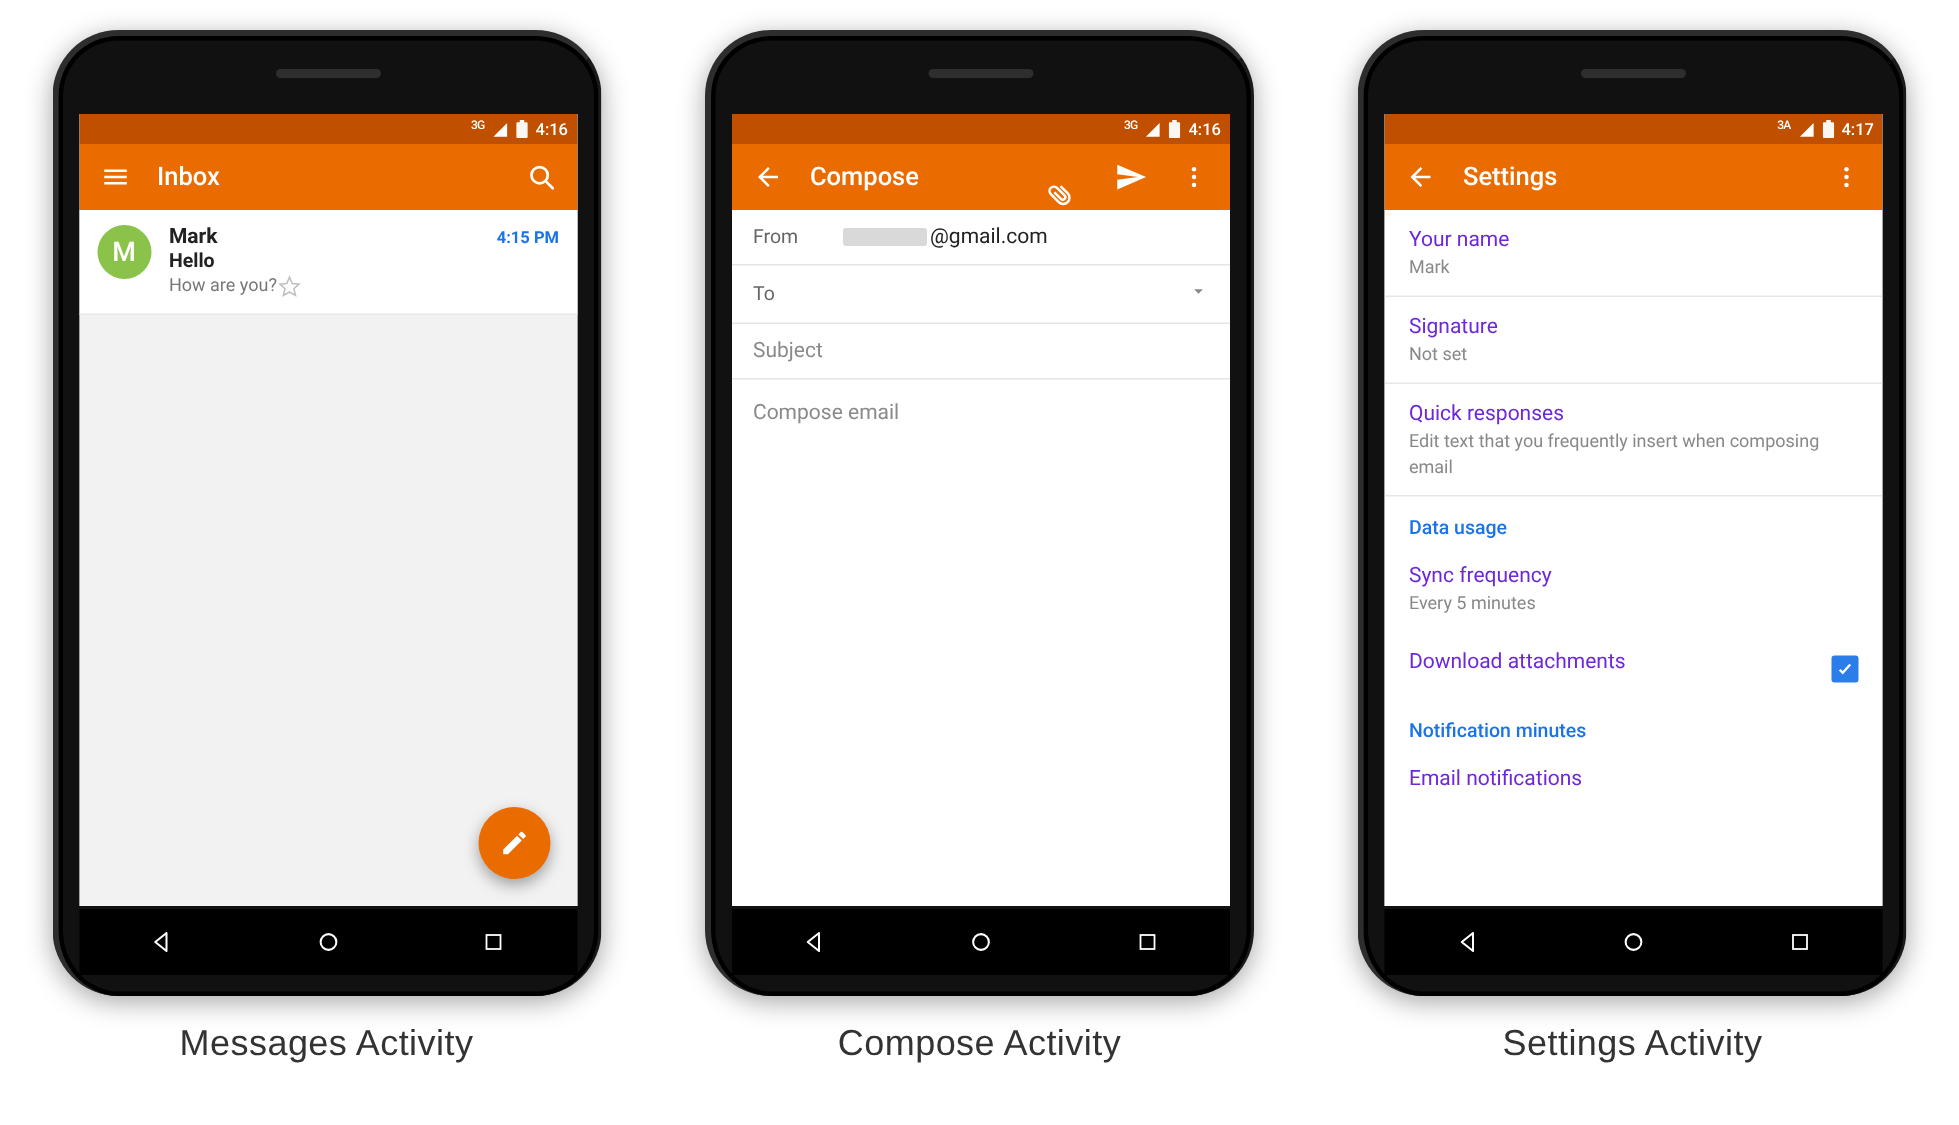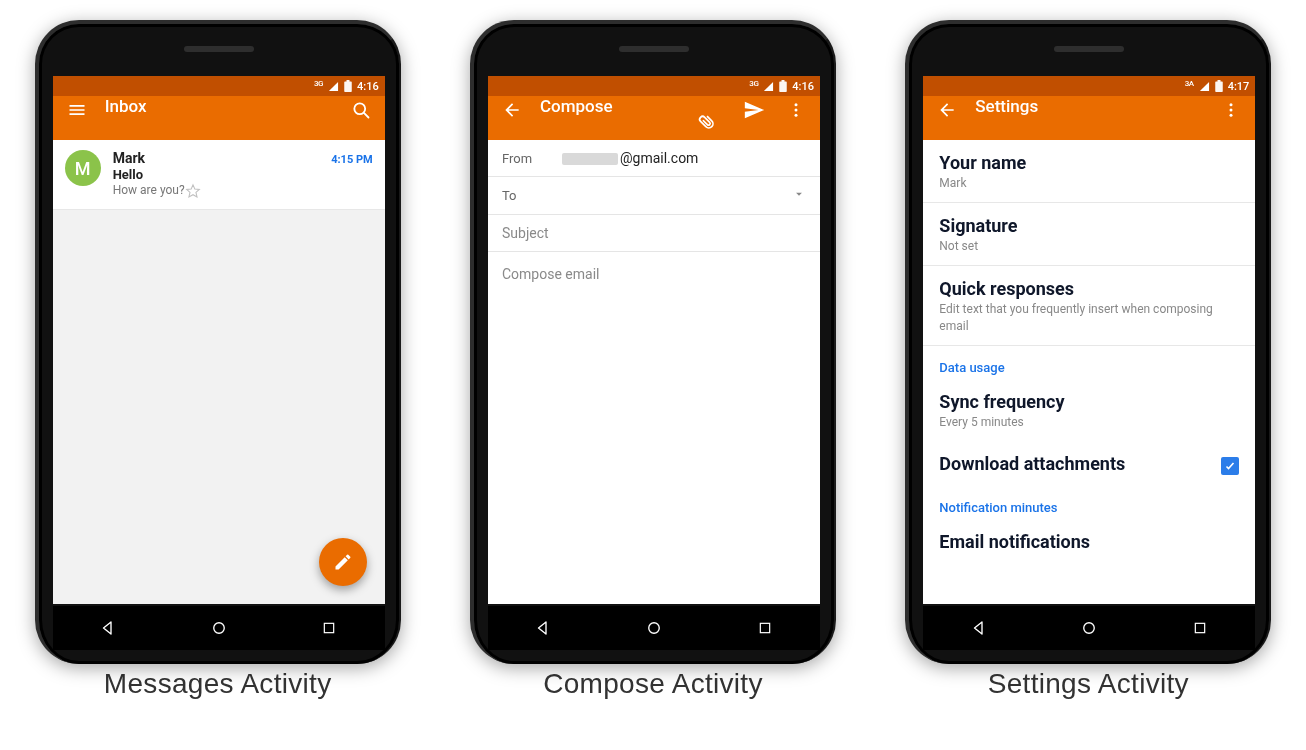--- a/index.html
+++ b/index.html
@@ -15,24 +15,24 @@
     align-items: flex-start;
     width: 100%;
   }
   .device-col {
     display: flex;
     flex-direction: column;
     align-items: center;
     width: 400px;
   }
   .device-label {
-    margin-top: 4px;
+    margin-top: 18px;
     font-family: "Segoe UI Light", "Segoe UI", Helvetica, Arial, sans-serif;
     font-weight: 300;
-    font-size: 28px;
+    font-size: 24px;
     color: #333;
     letter-spacing: .3px;
   }
   
   .phone {
     width: 360px;
     height: 640px;
     background: #111;
     border-radius: 44px;
     border-top: 4px solid #2d2d2d;
@@ -79,21 +79,21 @@
   }
   .sb-ico { display:inline-flex; align-items:center; }
   .sb-ico svg { display:block; }
   .sb-super { font-size:8px; position:relative; top:-3px; letter-spacing:-.5px; }
   
   .appbar {
     height: 44px;
     background: #ea6c00;
     color: #fff;
     display: flex;
-    align-items: flex-start;
+    align-items: center;
     padding: 0 10px;
   }
   .appbar .ab-icon { width:28px; height:28px; display:flex; align-items:center; justify-content:center; }
   .appbar .ab-title { font-size: 17px; font-weight:500; margin-left: 14px; flex:1; }
   .appbar .ab-actions { display:flex; align-items:center; gap:14px; }
   
   .inbox-body { flex:1; background:#f2f2f2; position:relative; }
   .msg-item {
     background:#fff;
     border-bottom:1px solid #e7e7e7;
@@ -138,21 +138,21 @@
   .crow .chev { color:#888; }
   .redact { display:inline-block; width:56px; height:12px; background:#d9d9d9; border-radius:2px; vertical-align:middle; margin-right:2px; }
   .compose-area { padding:14px; color:#8a8a8a; font-size:14px; flex:1; }
   
   .settings-body { flex:1; background:#fff; overflow:hidden; font-size:14px; }
   .s-item {
     padding:12px 16px 11px;
     border-bottom:1px solid #e7e7e7;
   }
   .s-item.no-border { border-bottom:none; }
-  .s-title { font-size:18px; color:#0f172a; font-weight:700; }
+  .s-title { font-size:14px; color:#6d28d9; font-weight:400; }
   .s-sub { font-size:12px; color:#888; margin-top:2px; line-height:1.35; }
   .s-section { font-size:13px; color:#1a73e8; font-weight:500; padding:14px 16px 4px; }
   .s-row { display:flex; justify-content:space-between; align-items:flex-start; gap:10px; }
   .s-check {
     width:18px; height:18px; border-radius:2px; background:#2b7de9;
     display:flex; align-items:center; justify-content:center; flex:0 0 auto; margin-top:4px;
   }
   .s-check svg { display:block; }
   
   .android-nav {

